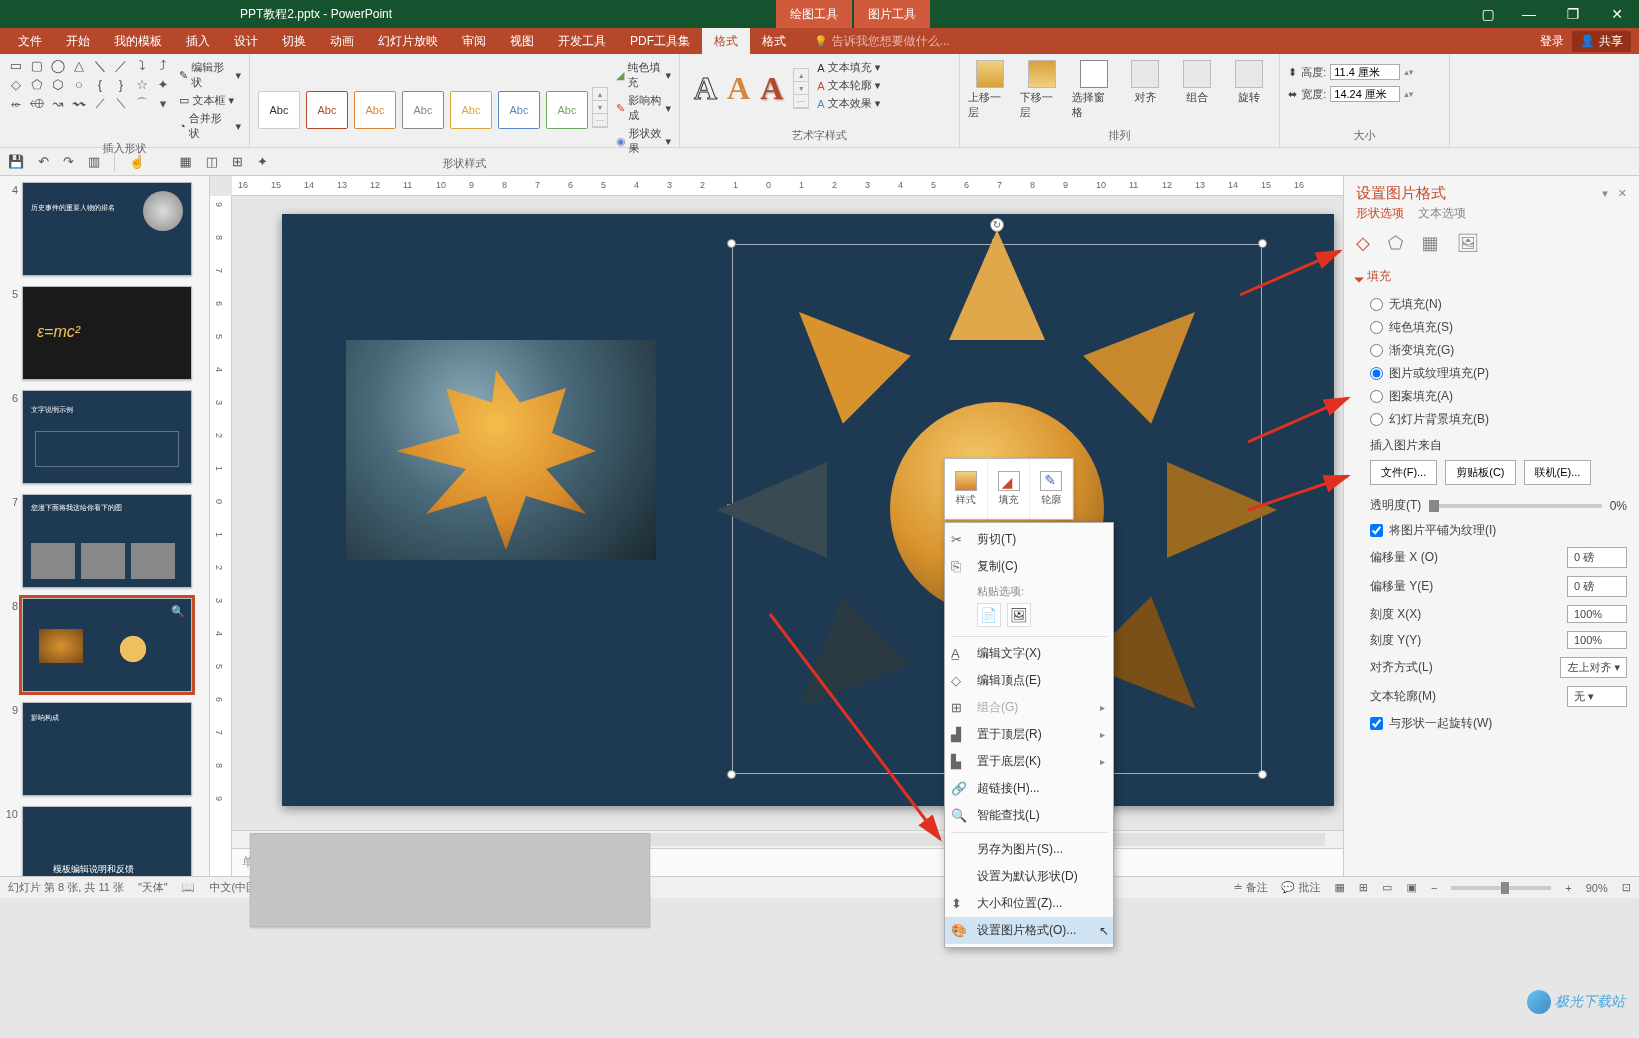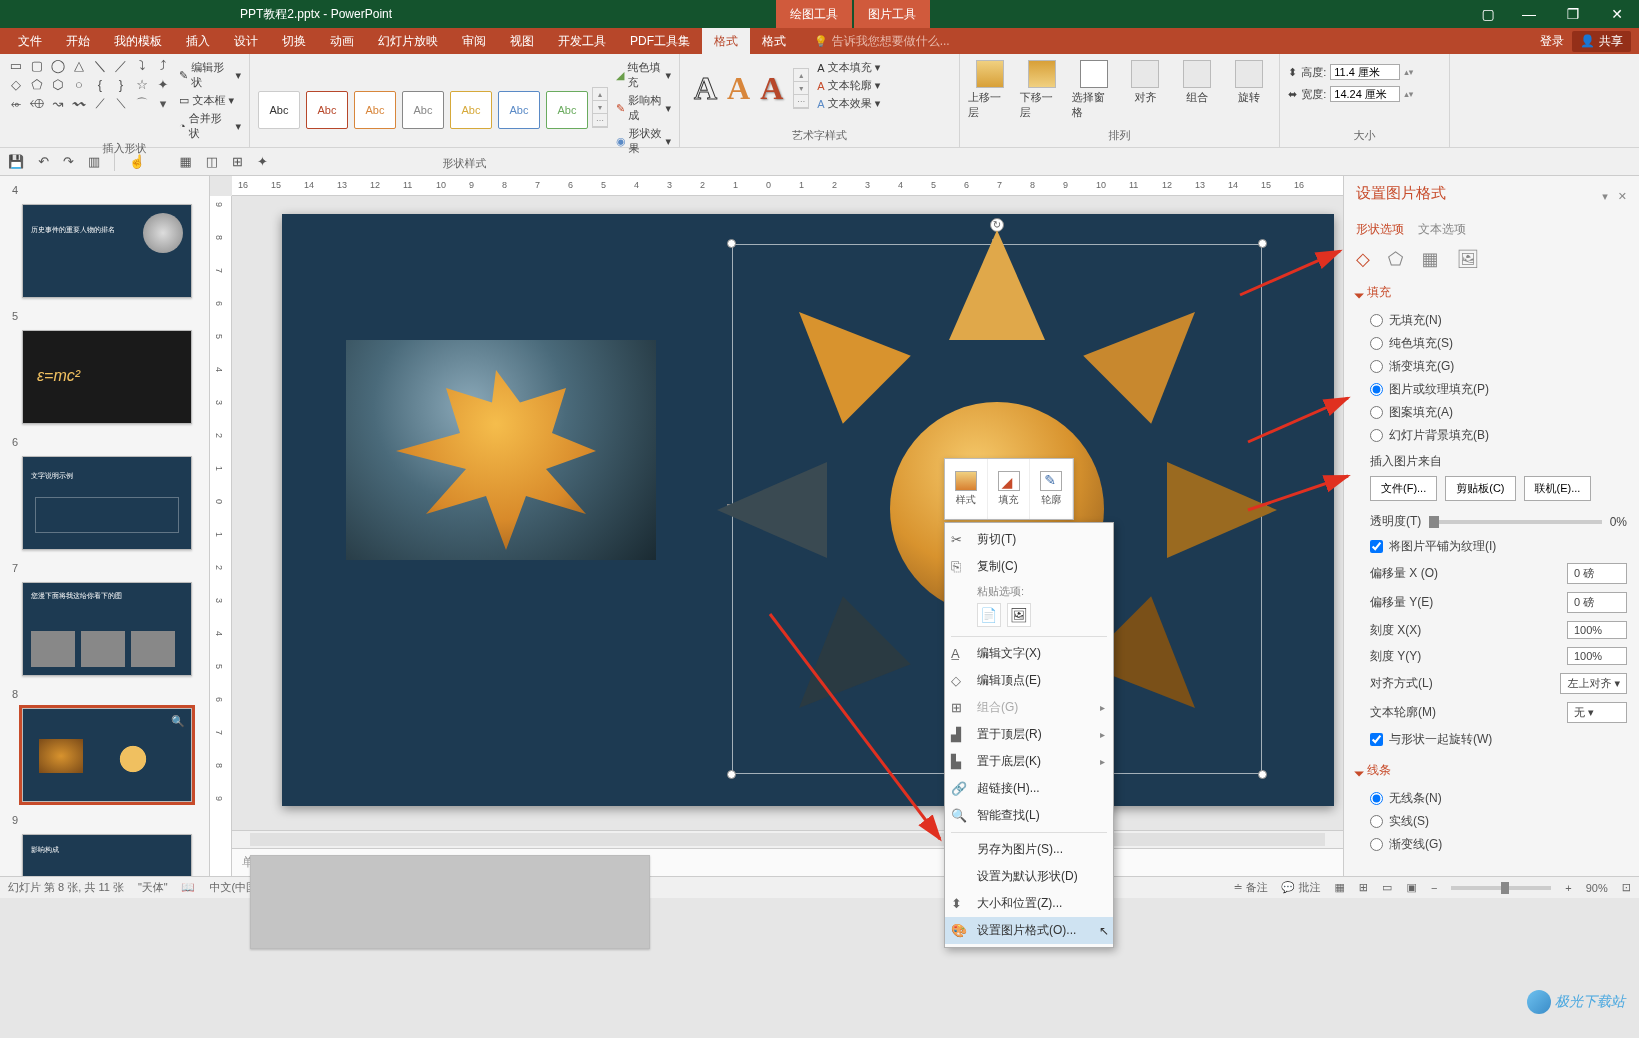--- a/index.html
+++ b/index.html
@@ -61,21 +61,21 @@
 .size-row input { width: 70px; font-size: 11px; padding: 1px 3px; border: 1px solid #aaa; }
 
 .qat { height: 28px; background: #f0f0f0; border-bottom: 1px solid #ccc; display: flex; align-items: center; padding: 0 8px; gap: 14px; color: #555; font-size: 13px; }
 .qat .sep { width: 1px; height: 18px; background: #ccc; }
 .qat .spacer { flex: 1; }
 
 .main { display: flex; height: 700px; }
 .thumbs { width: 210px; background: #f5f5f5; border-right: 1px solid #ccc; overflow-y: auto; padding: 6px 0 6px 4px; }
 .thumb-row { display: flex; gap: 4px; margin-bottom: 10px; align-items: flex-start; }
 .thumb-num { width: 14px; font-size: 11px; color: #666; text-align: right; padding-top: 2px; }
-.thumb { width: 170px; height: 94px; background: #1d3a52; border: 1px solid #bbb; position: relative; box-shadow: 0 1px 2px rgba(0,0,0,.2); margin-top: 22px; }
+.thumb { width: 170px; height: 94px; background: #1d3a52; border: 1px solid #bbb; position: relative; box-shadow: 0 1px 2px rgba(0,0,0,.2); }
 .thumb.selected { outline: 3px solid #c74b2a; }
 .thumb .txt { position: absolute; color: #fff; font-size: 7px; }
 
 .editor { flex: 1; display: flex; flex-direction: column; background: #e6e6e6; position: relative; }
 .ruler-h { height: 20px; background: #fff; border-bottom: 1px solid #ccc; position: relative; margin-left: 22px; overflow: hidden; }
 .ruler-h .tick { position: absolute; font-size: 9px; color: #666; top: 4px; }
 .ruler-v { width: 22px; background: #fff; border-right: 1px solid #ccc; position: absolute; top: 20px; bottom: 0; left: 0; }
 .ruler-v .tick { position: absolute; font-size: 9px; color: #666; left: 4px; writing-mode: vertical-lr; }
 
 .canvas-wrap { flex: 1; position: relative; overflow: hidden; margin-left: 22px; }
@@ -103,21 +103,21 @@
 .ctx-item.hover { background: #cfe3f2; }
 .ctx-item.disabled { color: #aaa; }
 .ctx-item .ci-ico { position: absolute; left: 6px; width: 16px; height: 16px; font-size: 13px; color: #666; }
 .ctx-item .arrow { color: #888; font-size: 10px; }
 .ctx-sep { height: 1px; background: #ddd; margin: 3px 6px; }
 .ctx-label { padding: 4px 8px 2px 32px; font-size: 11px; color: #888; }
 .ctx-paste-row { padding: 2px 8px 6px 32px; display: flex; gap: 6px; }
 .ctx-paste-row .pico { width: 24px; height: 24px; border: 1px solid #ddd; background: #fff; font-size: 14px; text-align: center; line-height: 22px; }
 
 .panel { width: 296px; background: #f5f5f5; border-left: 1px solid #ccc; padding: 8px 12px; font-size: 12px; color: #444; overflow-y: auto; }
-.panel-title { color: #c74b2a; font-size: 15px; margin-bottom: 18px; display: flex; justify-content: space-between; align-items: flex-end; }
+.panel-title { color: #c74b2a; font-size: 15px; margin-bottom: 2px; display: flex; justify-content: space-between; align-items: center; }
 .panel-title .pc { color: #888; display: flex; gap: 10px; font-size: 11px; }
 .panel-tabs { display: flex; gap: 14px; margin-bottom: 10px; font-size: 12px; }
 .panel-tabs .pt { color: #888; }
 .panel-tabs .pt.active { color: #c74b2a; }
 .panel-icons { display: flex; gap: 18px; margin-bottom: 14px; font-size: 18px; color: #888; }
 .panel-icons .pi.active { color: #c74b2a; }
 .panel-section { margin-bottom: 10px; }
 .panel-section-title { color: #c74b2a; font-size: 12px; margin-bottom: 8px; display: flex; align-items: center; gap: 4px; }
 .panel-section-title::before { content: "◢"; font-size: 9px; transform: rotate(45deg); display: inline-block; }
 .panel-radio { display: flex; align-items: center; gap: 6px; padding: 3px 0 3px 14px; }
@@ -561,35 +561,20 @@
       <div class="panel-field">
           <span>文本轮廓(M)</span>
           <span class="pf-val"><span>无</span> ▾</span>
         </div>
       <label class="panel-check">
           <input type="checkbox" checked="" style="">
           <span>与形状一起旋转(W)</span>
         </label>
     </div>
 
-    <div class="panel-section">
-      <div class="panel-section-title">线条</div>
-      <label class="panel-radio">
-          <input type="radio" name="line" checked="" style="">
-          <span>无线条(N)</span>
-        </label>
-      <label class="panel-radio">
-          <input type="radio" name="line" style="">
-          <span>实线(S)</span>
-        </label>
-      <label class="panel-radio">
-          <input type="radio" name="line" style="">
-          <span>渐变线(G)</span>
-        </label>
-    </div>
   </div>
 </div>
 
 <div class="mini-toolbar">
   <div class="mt-item">
       <div class="mt-ico" style="background:linear-gradient(#f0d080,#d88030);border:1px solid #aaa"></div>
       <span>样式</span>
     </div>
   <div class="mt-item">
       <div class="mt-ico" style="background:#fff;border:1px solid #aaa;position:relative">

